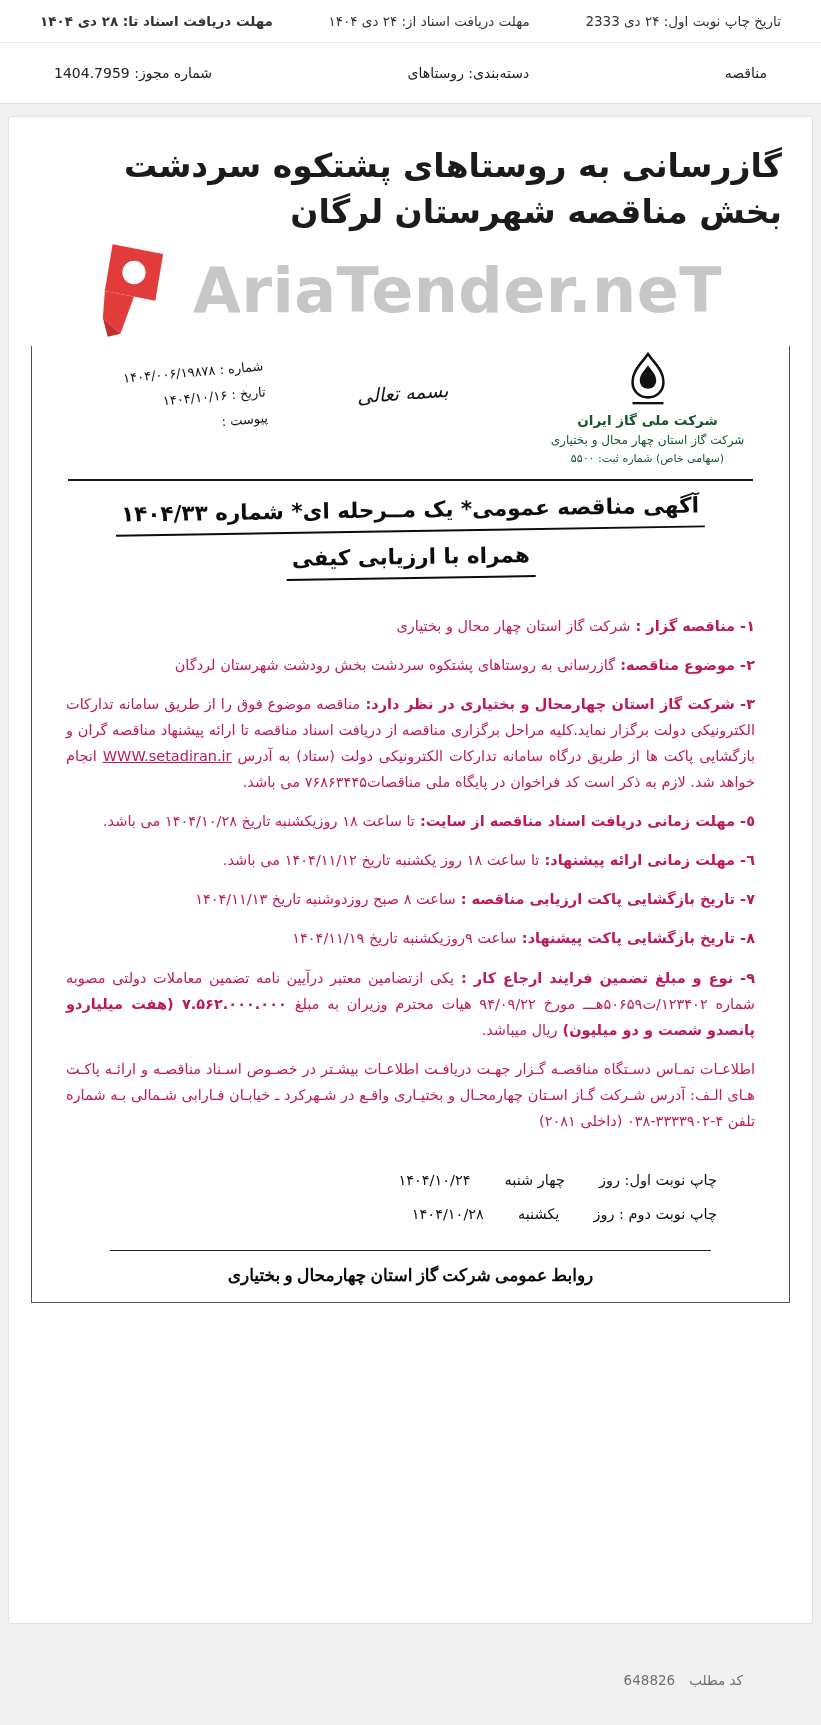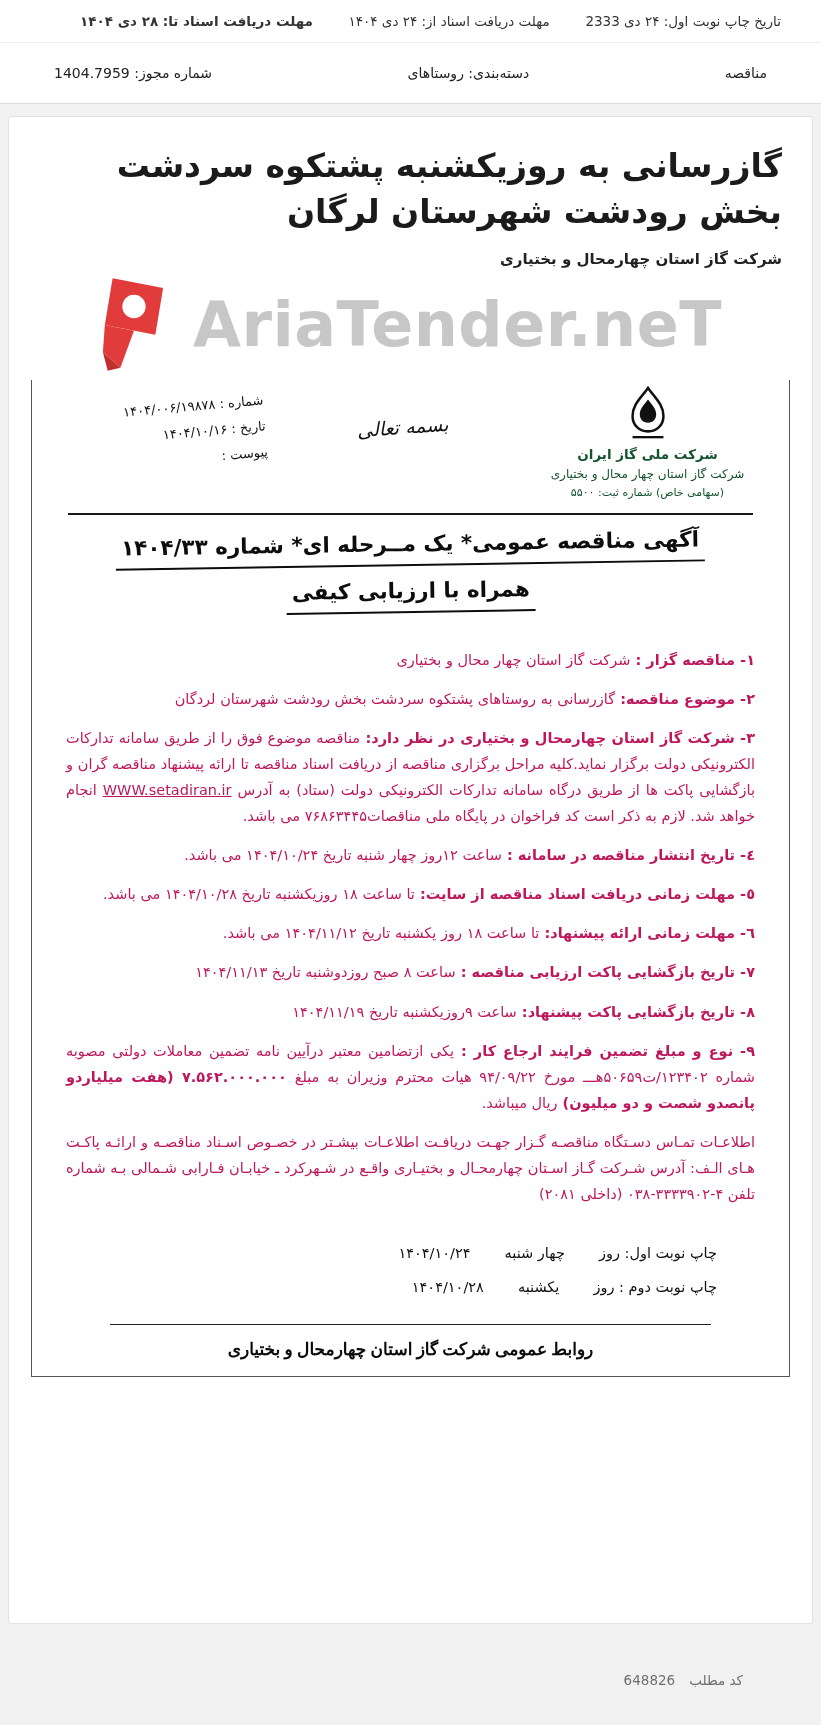--- a/index.html
+++ b/index.html
@@ -10,21 +10,21 @@
     color:#333;
     overflow:hidden;
     position:relative;
   }
 
   
   .meta-bar { background:#fff; border-bottom:1px solid #ddd; }
   .meta-row { display:flex; justify-content:space-between; align-items:center; direction:rtl; }
   .meta-row--1 { padding:13px 40px; font-size:13.5px; color:#333; border-bottom:1px solid #ececec; }
   .meta-row--2 { padding:22px 54px; font-size:14px; color:#222; }
-  .bold { font-weight:bold;margin-left:40px; }
+  .bold { font-weight:bold; }
 
   
   .card {
     margin:12px 8px 0;
     background:#fff;
     border:1px solid #e2e2e2;
     border-radius:3px;
     padding:26px 22px 0;
     height:1508px;
     overflow:hidden;
@@ -117,22 +117,21 @@
   </div>
   <div class="meta-row meta-row--2">
     <span>مناقصه</span>
     <span>دسته‌بندی: روستاهای</span>
     <span>شماره مجوز: 1404.7959</span>
   </div>
 </header>
 
 <main class="card">
 
-  <h1 class="title">گازرسانی به روزیکشنبه پشتکوه سردشت بخش رودشت شهرستان لرگان</h1>
-  <div class="company">شرکت گاز استان چهارمحال و بختیاری</div>
+  <h1 class="title">گازرسانی به روستاهای پشتکوه سردشت بخش مناقصه شهرستان لرگان</h1>
 
   <div class="watermark">
     <svg width="68" height="100" viewBox="0 0 70 102" aria-hidden="true">
       <path d="M14 4 L66 14 L58 62 L6 52 Z" fill="#e23b3b"></path>
       <circle cx="36" cy="33" r="12" fill="#ffffff"></circle>
       <path d="M6 52 L36 58 L22 96 L4 80 Z" fill="#e23b3b"></path>
       <path d="M22 96 L9 99 L4 80 Z" fill="#c02e2e"></path>
     </svg>
     <span class="watermark-text">AriaTender.neT</span>
   </div>
@@ -167,21 +166,20 @@
       <span class="notice-line notice-line--2">همراه با ارزیابی کیفی</span>
     </div>
 
     <div class="items">
       <p class="item" dir="rtl"><b>۱-</b><b> مناقصه گزار : </b><span>شرکت گاز استان چهار محال و بختیاری</span></p>
 
       <p class="item" dir="rtl"><b>۲-</b><b> موضوع مناقصه: </b><span>گازرسانی به روستاهای پشتکوه سردشت بخش رودشت شهرستان لردگان</span></p>
 
       <p class="item item--justify" dir="rtl"><b>۳-</b><b> شرکت گاز استان چهارمحال و بختیاری در نظر دارد: </b><span>مناقصه موضوع فوق را از طریق سامانه تدارکات الکترونیکی دولت برگزار نماید.کلیه مراحل برگزاری مناقصه از دریافت اسناد مناقصه تا ارائه پیشنهاد مناقصه گران و بازگشایی پاکت ها از طریق درگاه سامانه تدارکات الکترونیکی دولت (ستاد) به آدرس </span><span class="link" dir="ltr">WWW.setadiran.ir</span><span> انجام خواهد شد. لازم به ذکر است کد فراخوان در پایگاه ملی مناقصات۷۶۸۶۳۴۴۵ می باشد.</span></p>
 
-      <p class="item" dir="rtl"><b>٤-</b><b> تاریخ انتشار مناقصه در سامانه : </b><span>ساعت ۱۲روز چهار شنبه تاریخ ۱۴۰۴/۱۰/۲۴ می باشد.</span></p>
 
       <p class="item" dir="rtl"><b>٥-</b><b> مهلت زمانی دریافت اسناد مناقصه از سایت: </b><span>تا ساعت ۱۸ روزیکشنبه تاریخ ۱۴۰۴/۱۰/۲۸ می باشد.</span></p>
 
       <p class="item" dir="rtl"><b>٦-</b><b> مهلت زمانی ارائه پیشنهاد: </b><span>تا ساعت ۱۸ روز یکشنبه تاریخ ۱۴۰۴/۱۱/۱۲ می باشد.</span></p>
 
       <p class="item" dir="rtl"><b>۷-</b><b> تاریخ بازگشایی پاکت ارزیابی مناقصه : </b><span>ساعت ۸ صبح روزدوشنبه تاریخ ۱۴۰۴/۱۱/۱۳</span></p>
 
       <p class="item" dir="rtl"><b>۸-</b><b> تاریخ بازگشایی پاکت پیشنهاد: </b><span>ساعت ۹روزیکشنبه تاریخ ۱۴۰۴/۱۱/۱۹</span></p>
 
       <p class="item item--justify" dir="rtl"><b>۹-</b><b> نوع و مبلغ تضمین فرایند ارجاع کار : </b><span>یکی ازتضامین معتبر درآیین نامه تضمین معاملات دولتی مصوبه شماره ۱۲۳۴۰۲/ت۵۰۶۵۹هـــ مورخ ۹۴/۰۹/۲۲ هیات محترم وزیران به مبلغ </span><b>۷.۵۶۲.۰۰۰.۰۰۰</b><b> (هفت میلیاردو پانصدو شصت و دو میلیون) </b><span>ریال میباشد.</span></p>

